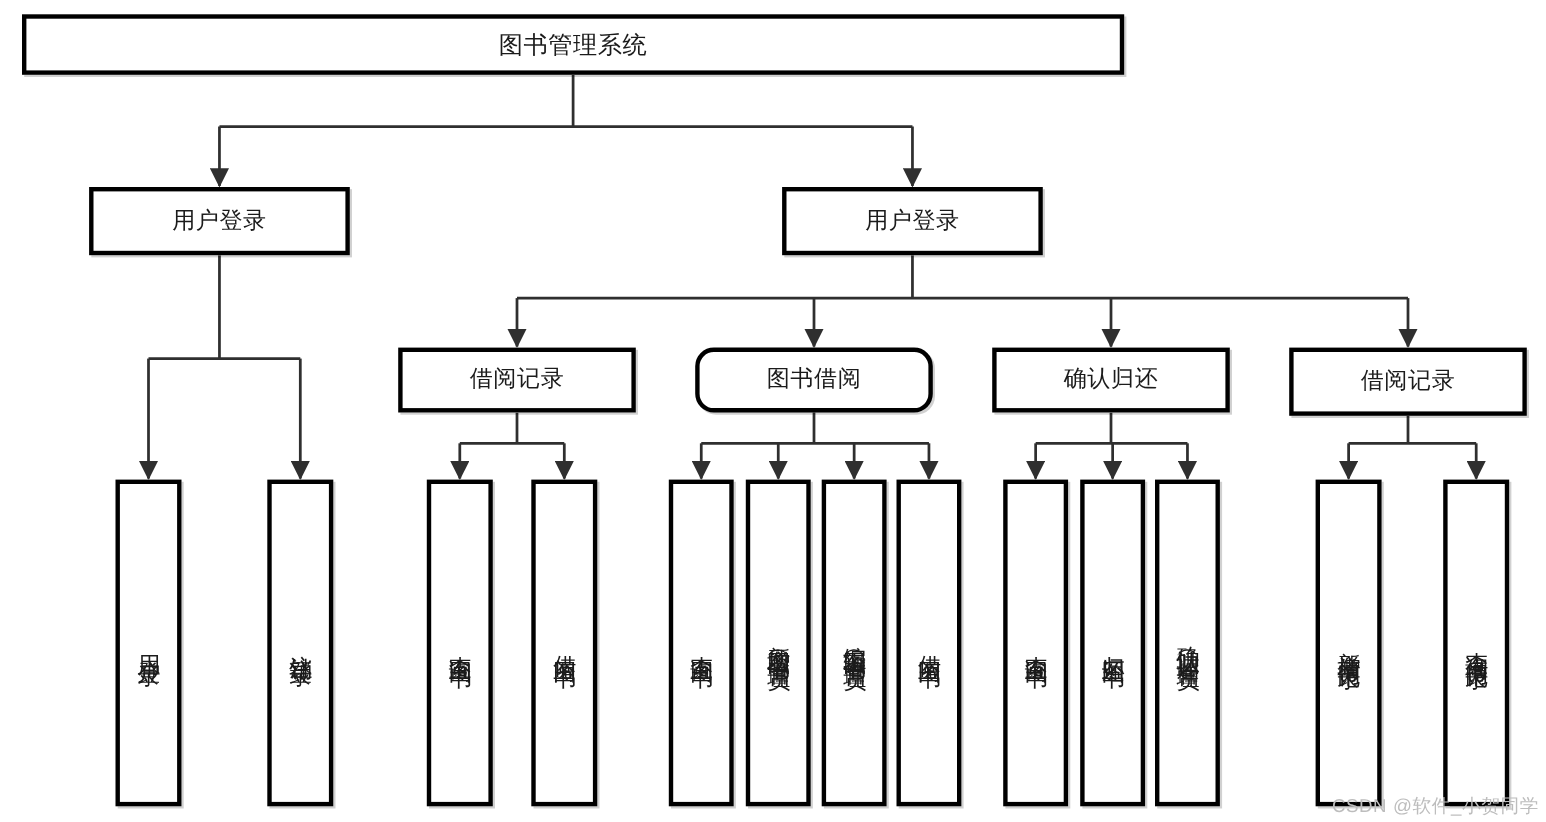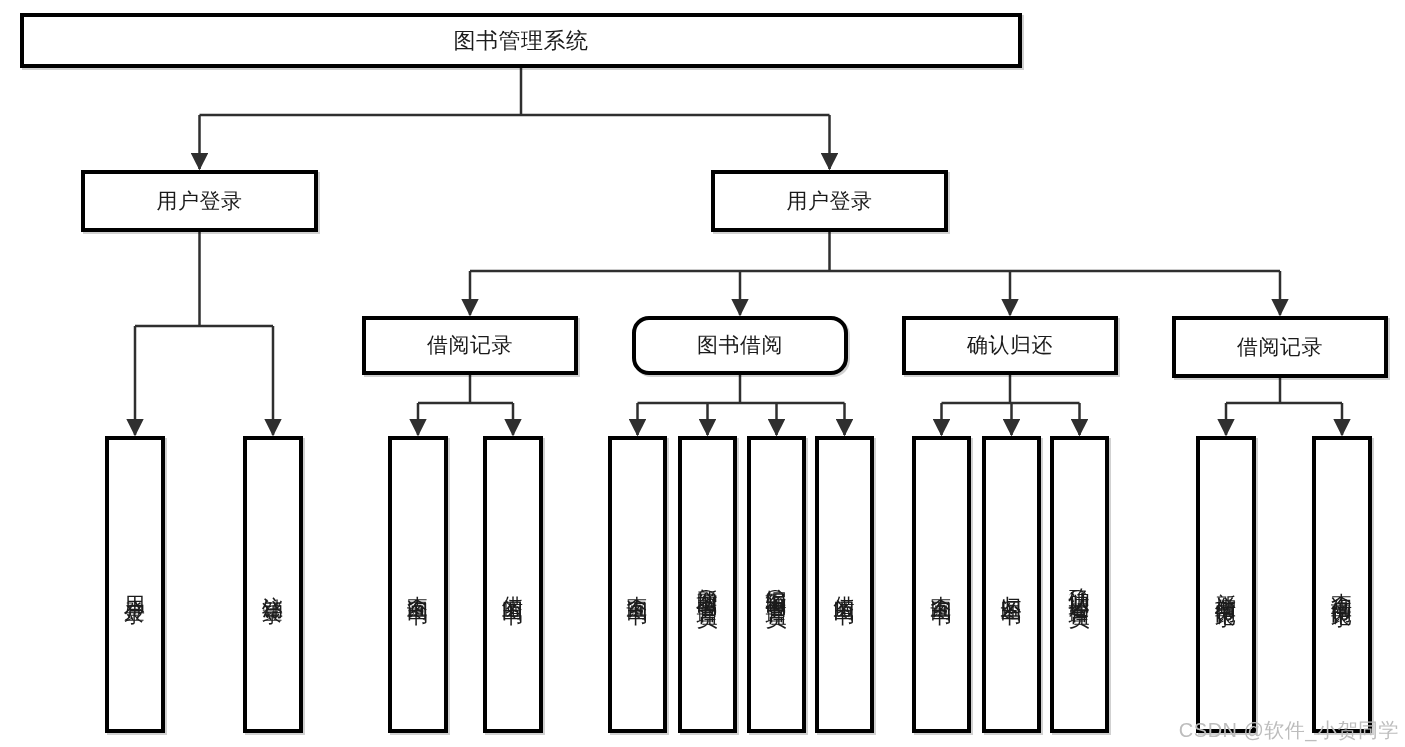--- a/index.html
+++ b/index.html
@@ -58,21 +58,21 @@
     font-size: 21px;
     letter-spacing: 3px;
     line-height: 1;
     white-space: nowrap;
     max-height: 286px;
   }
   #watermark {
     position: absolute;
     right: 6px;
     bottom: 3px;
-    font-size: 20px;
+    font-size: 17px;
     color: #bdbdbd;
     letter-spacing: 0.5px;
     white-space: nowrap;
   }
 </style>
 </head>
 <body>
 
 <div id="canvas">
   <svg id="edges" viewBox="0 0 1405 747" xmlns="http://www.w3.org/2000/svg">

